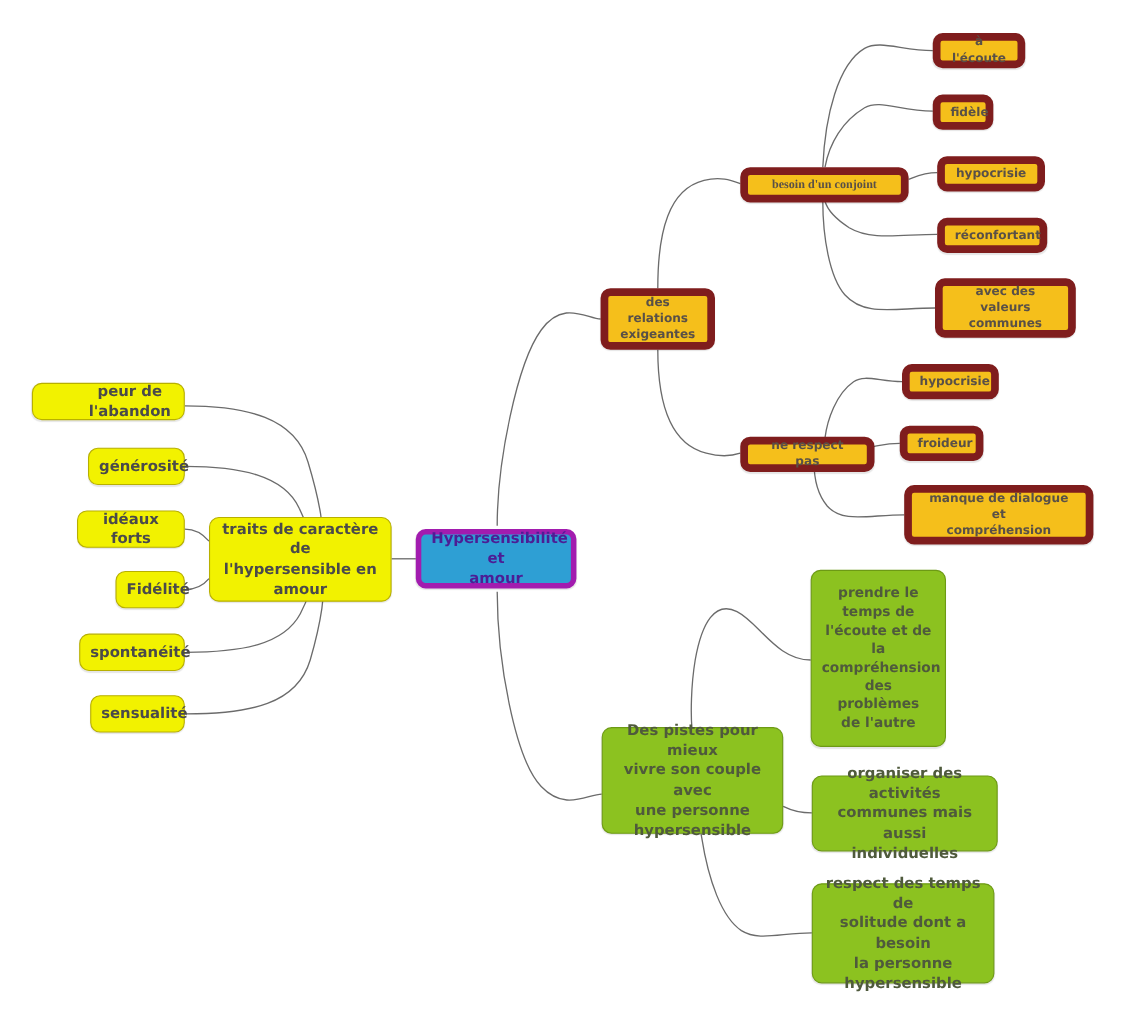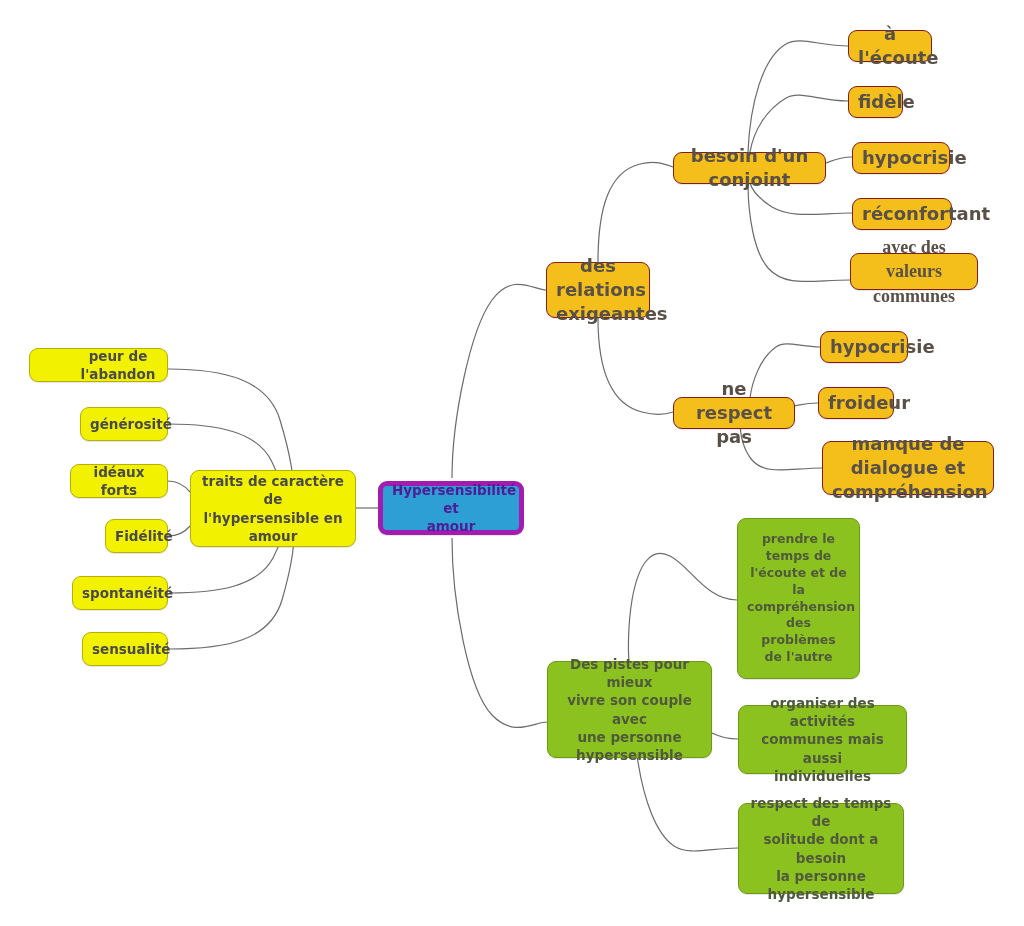--- a/index.html
+++ b/index.html
@@ -51,23 +51,23 @@
   }
   .n-yellow {
     background: #f2f200;
     border: 1px solid #b8b000;
     color: #4a4a4a;
     font-size: 13.5px;
     box-shadow: 0 1px 1px rgba(0,0,0,0.10);
   }
   .n-gold {
     background: #f5bf1b;
-    border: 1px solid #7f1d1d;
+    border: 7px solid #7f1d1d;
     color: #595047;
-    font-size: 18px;
+    font-size: 11px;
     box-shadow: 0 1px 1px rgba(0,0,0,0.10);
   }
   .n-green {
     background: #8cc220;
     border: 1px solid #6d9a14;
     color: #4f5a3c;
     font-size: 13.5px;
     box-shadow: 0 1px 1px rgba(0,0,0,0.10);
   }
   .n-small { font-size: 12.5px; }
@@ -145,41 +145,41 @@
 
   <div class="node n-yellow" style="left:82px; top:632px; width:86px; height:34px;">
     <span class="lbl">sensualité</span>
   </div>
 
   <div class="node n-gold" style="left:546px; top:262px; width:104px; height:56px;">
     <span class="lbl">des relations
 exigeantes</span>
   </div>
 
-  <div class="node n-gold" style="left:673px; top:152px; width:153px; height:32px;">
+  <div class="node n-gold" style="left:673px; top:152px; width:153px; height:32px;font-family:Liberation Serif, serif;">
     <span class="lbl">besoin d'un conjoint</span>
   </div>
 
   <div class="node n-gold" style="left:848px; top:30px; width:84px; height:32px;">
     <span class="lbl">à l'écoute</span>
   </div>
 
   <div class="node n-gold" style="left:848px; top:86px; width:55px; height:32px;">
     <span class="lbl">fidèle</span>
   </div>
 
   <div class="node n-gold" style="left:852px; top:142px; width:98px; height:32px;">
     <span class="lbl">hypocrisie</span>
   </div>
 
   <div class="node n-gold" style="left:852px; top:198px; width:100px; height:32px;">
     <span class="lbl">réconfortant</span>
   </div>
 
-  <div class="node n-gold" style="left:850px; top:253px; width:128px; height:37px;font-family:Liberation Serif, serif;">
+  <div class="node n-gold" style="left:850px; top:253px; width:128px; height:54px;">
     <span class="lbl">avec des valeurs
 communes</span>
   </div>
 
   <div class="node n-gold" style="left:673px; top:397px; width:122px; height:32px;">
     <span class="lbl">ne respect pas</span>
   </div>
 
   <div class="node n-gold" style="left:820px; top:331px; width:88px; height:32px;">
     <span class="lbl">hypocrisie</span>

